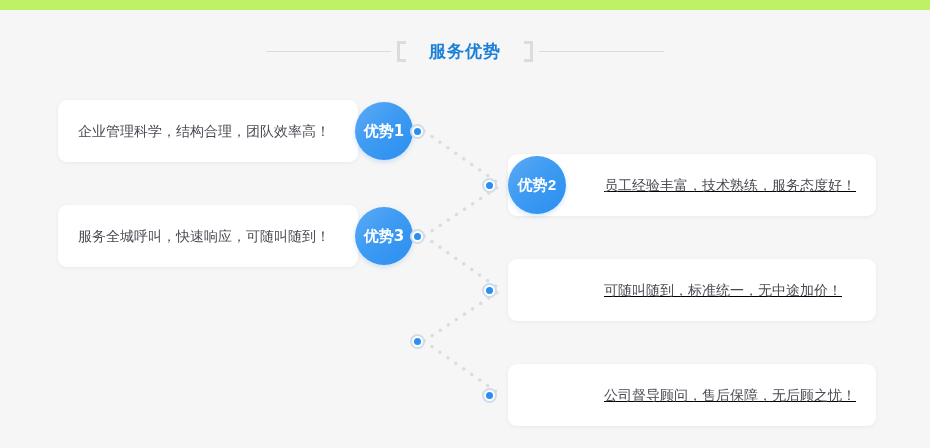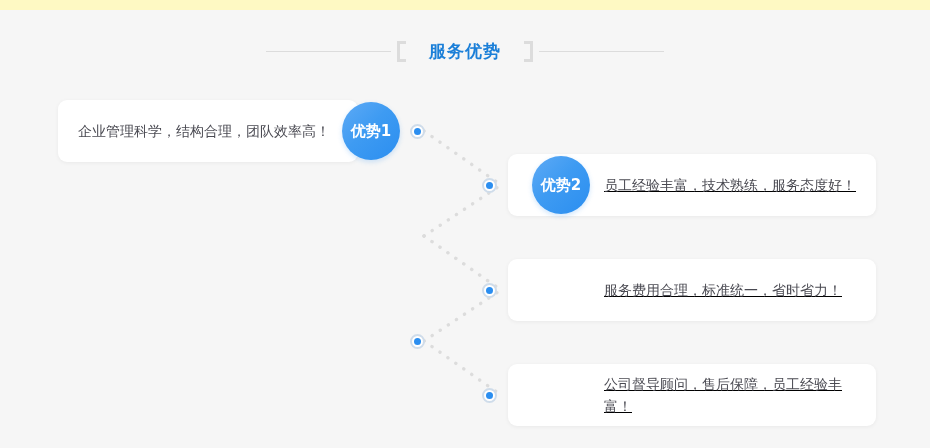--- a/index.html
+++ b/index.html
@@ -10,21 +10,21 @@
     width: 930px;
     height: 448px;
     background: #ffffff;
     font-family: "Liberation Sans", "DejaVu Sans", sans-serif;
     overflow: hidden;
   }
   #stage {
     position: relative;
     width: 930px;
     height: 448px;
-    background: #fef9c3;
+    background: #bef264;
   }
   
   .page-bg {
     position: absolute;
     left: 0;
     top: 10px;
     width: 930px;
     height: 438px;
     background: #f6f6f6;
   }
@@ -130,22 +130,22 @@
     background: linear-gradient(135deg, #5eaaf5 0%, #3e9bf2 45%, #2b8ef0 100%);
     color: #ffffff;
     font-size: 15px;
     font-weight: bold;
     display: flex;
     align-items: center;
     justify-content: center;
     box-shadow: 0 2px 5px rgba(43,142,240,0.22);
     font-family: "DejaVu Sans", "Liberation Sans", sans-serif;
   }
-  .row.left  .badge { left: 284px; }
-  .row.right .badge { left: 36px; }
+  .row.left  .badge { left: 297px; }
+  .row.right .badge { left: 12px; font-family: Liberation Mono, monospace; }
 
   
   .node-dot {
     position: absolute;
     top: 24px;
     width: 15px;
     height: 15px;
     border-radius: 50%;
     background: #ffffff;
     border: 2px solid #cfdcea;
@@ -198,32 +198,39 @@
   </div>
 
   <div class="row right" style="top:154px">
     <div class="card">
       <span class="card-text">员工经验丰富，技术熟练，服务态度好！</span>
     </div>
     <div class="badge">优势2</div>
     <div class="node-dot"></div>
   </div>
 
+  <div class="row left" style="top:205px">
+    <div class="card">
+      <span class="card-text">服务全城呼叫，快速响应，可随叫随到！</span>
+    </div>
+    <div class="badge">优势3</div>
+    <div class="node-dot"></div>
+  </div>
 
   <div class="row right" style="top:259px">
     <div class="card">
-      <span class="card-text">服务费用合理，标准统一，省时省力！</span>
+      <span class="card-text">可随叫随到，标准统一，无中途加价！</span>
     </div>
     <div class="node-dot"></div>
   </div>
 
   <div class="row left" style="top:310px">
     <div class="node-dot"></div>
   </div>
 
   <div class="row right" style="top:364px">
     <div class="card">
-      <span class="card-text">公司督导顾问，售后保障，员工经验丰富！</span>
+      <span class="card-text">公司督导顾问，售后保障，无后顾之忧！</span>
     </div>
     <div class="node-dot"></div>
   </div>
 
 </div>
 
 </body></html>

